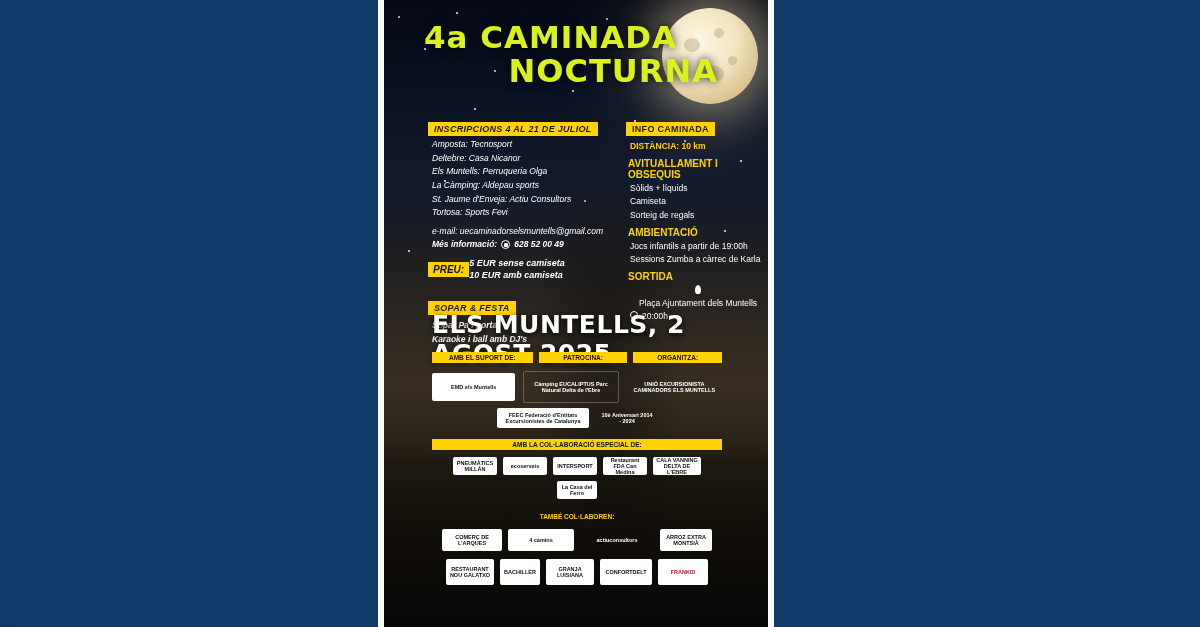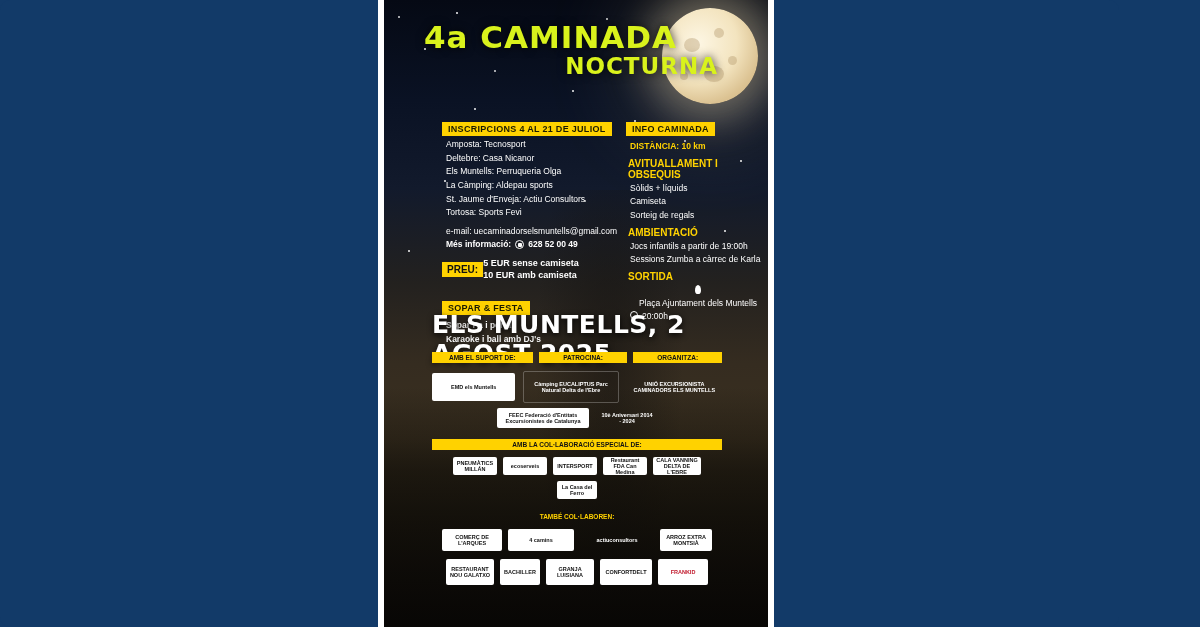--- a/index.html
+++ b/index.html
@@ -63,35 +63,35 @@
     line-height: 1.0;
   }
   .title .l1, .title .l2 {
     font-family: "DejaVu Sans", sans-serif;
     font-weight: bold;
     color: #d9f21c;
     letter-spacing: 1px;
     text-shadow: 0 0 10px rgba(0,0,0,.8);
   }
   .title .l1 { font-size: 31px; }
-  .title .l2 { font-size: 23px; text-align: right; padding-right: 6px; margin-top: 2px; }
+  .title .l2 { font-size: 32px; text-align: right; padding-right: 6px; margin-top: 2px; }
 
   
   .bar {
     background: #ffd200;
     color: #1b1b00;
     font-size: 9px;
     font-weight: bold;
     padding: 2px 6px;
     letter-spacing: .3px;
     display: inline-block;
     white-space: nowrap;
   }
 
-  .col-left { position: absolute; left: 58px; top: 118px; width: 190px; }
+  .col-left { position: absolute; left: 44px; top: 118px; width: 190px; font-style: italic; }
   .col-right { position: absolute; left: 242px; top: 118px; width: 140px; }
 
   .line { font-size: 8.5px; color: #fff; margin: 3px 0 0 4px; line-height: 1.25; }
   .line.b { font-weight: bold; }
   .sub-h { color: #ffd200; font-weight: bold; font-size: 10px; margin: 6px 0 1px 2px; }
 
   .preu {
     margin-top: 8px; display:flex; align-items:center; 
   }
   .preu .tag { background:#ffd200; color:#111; font-weight:bold; font-size:10px; padding:2px 5px; }

